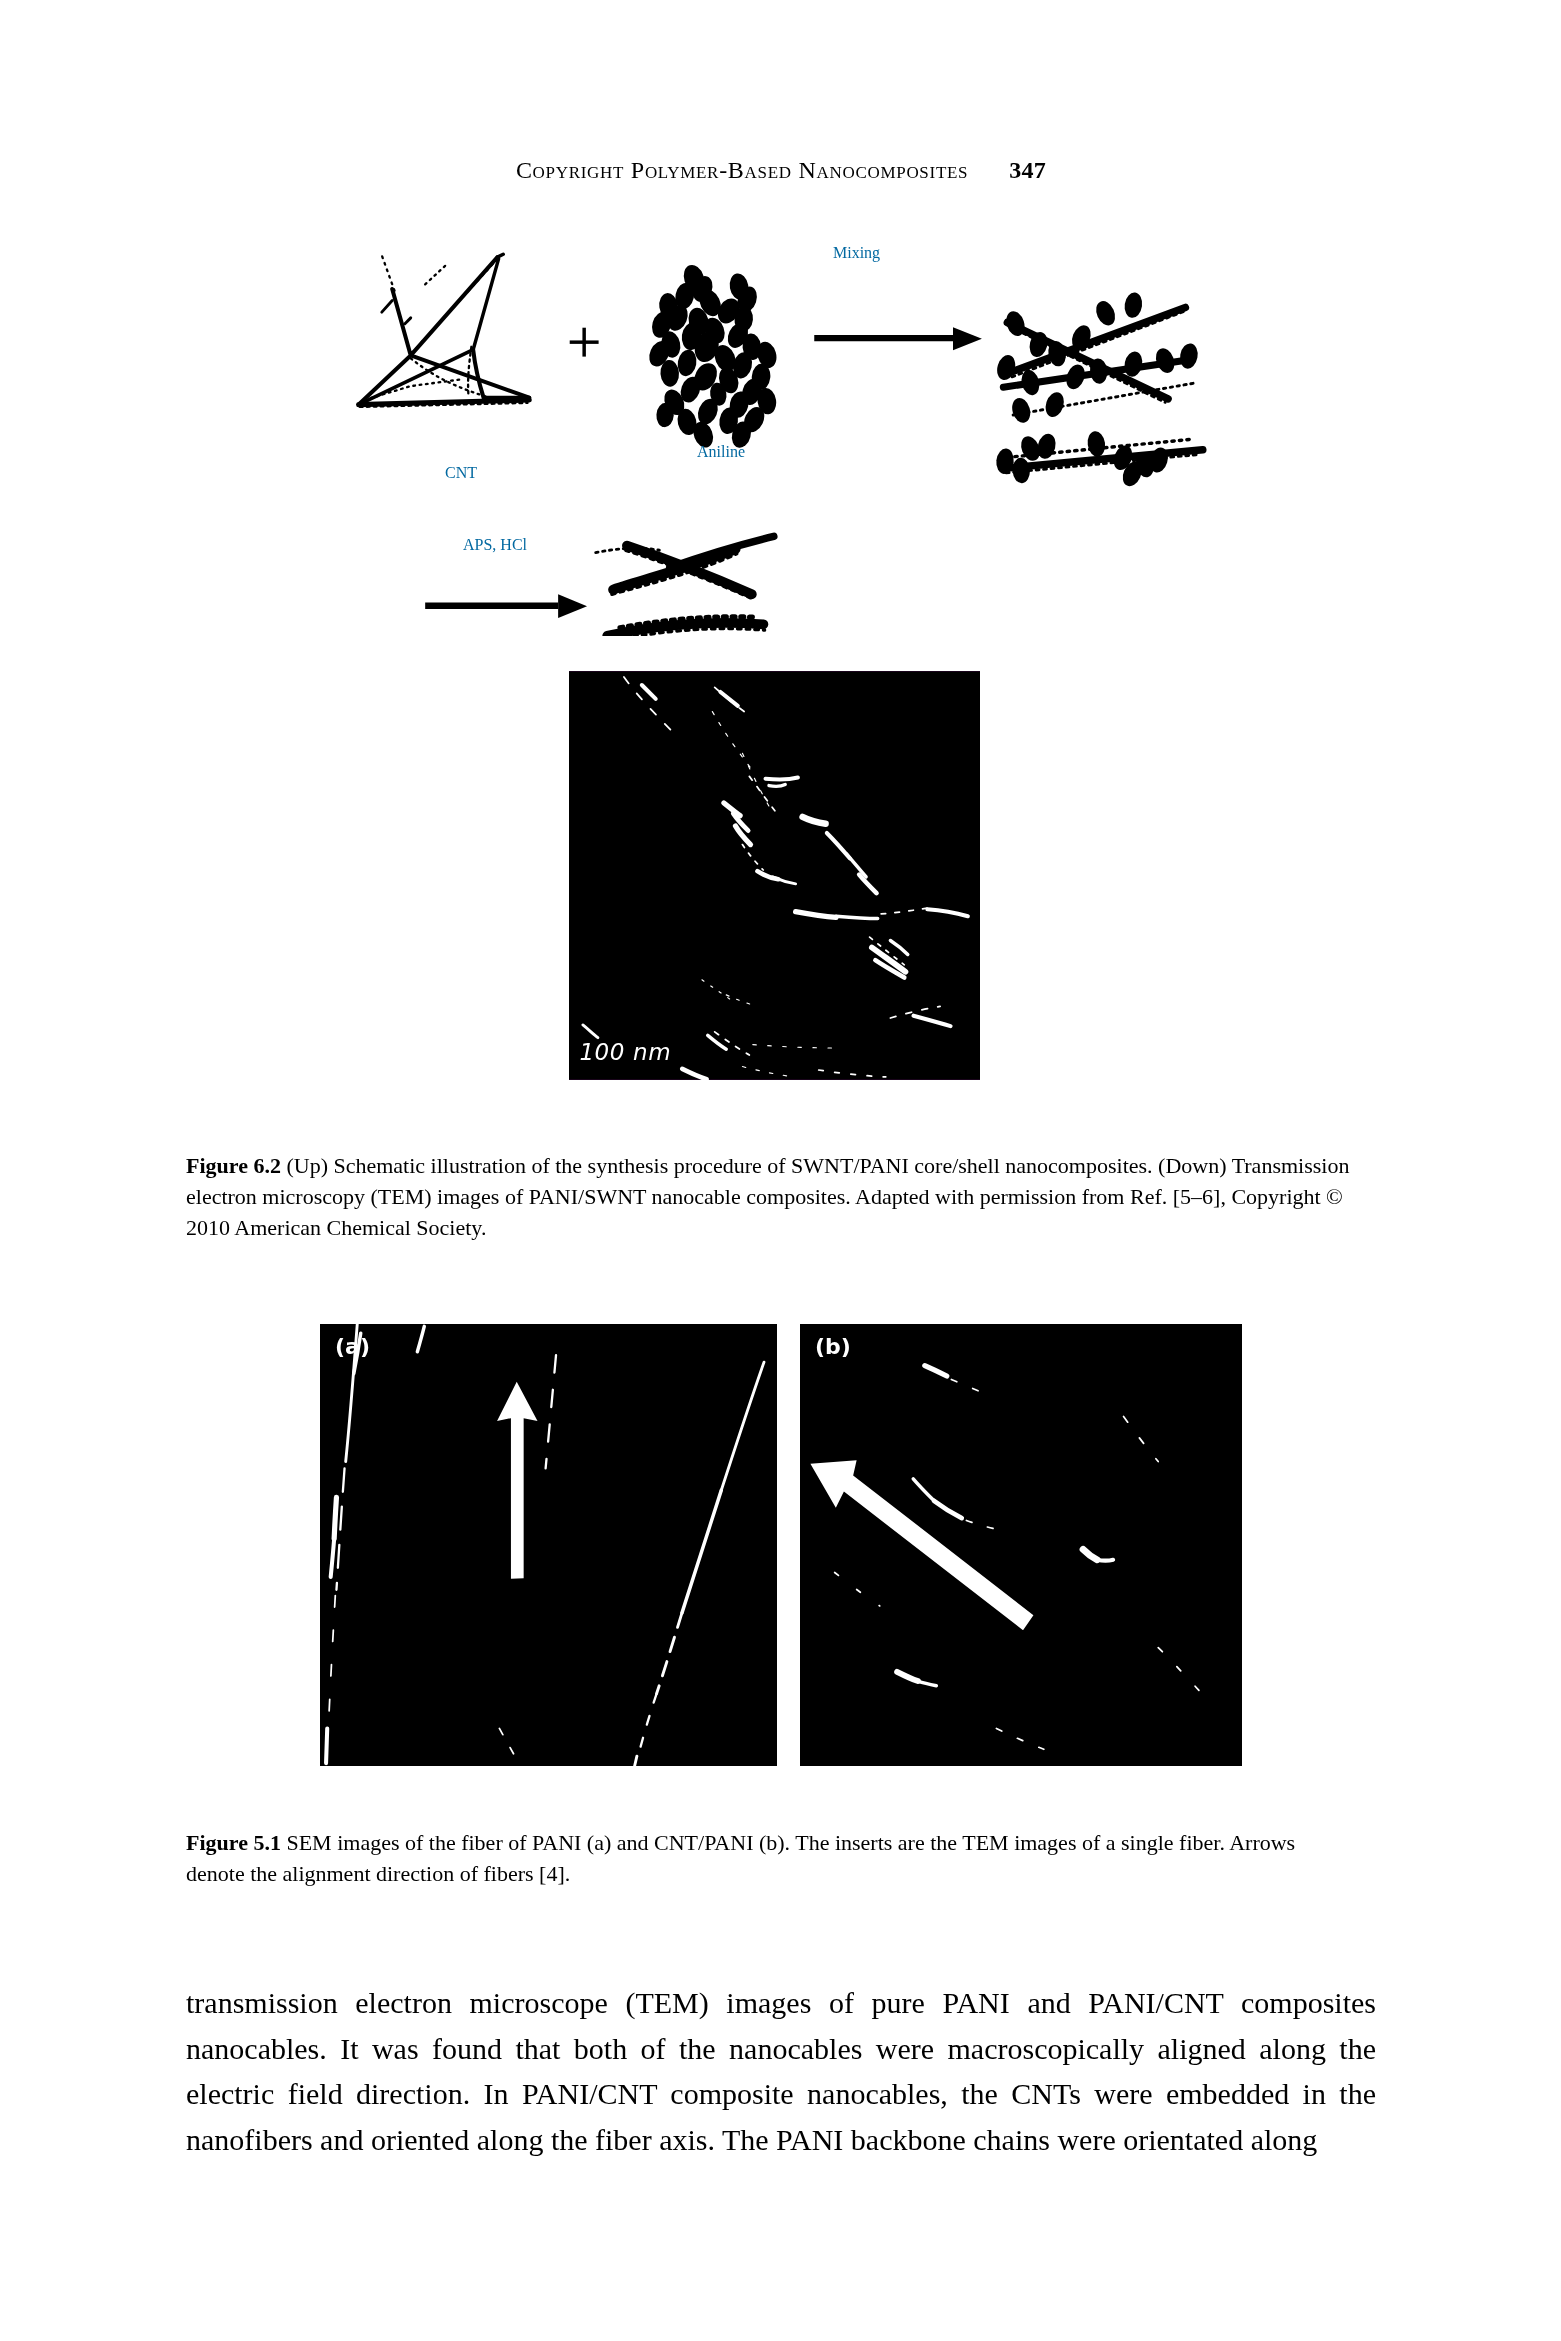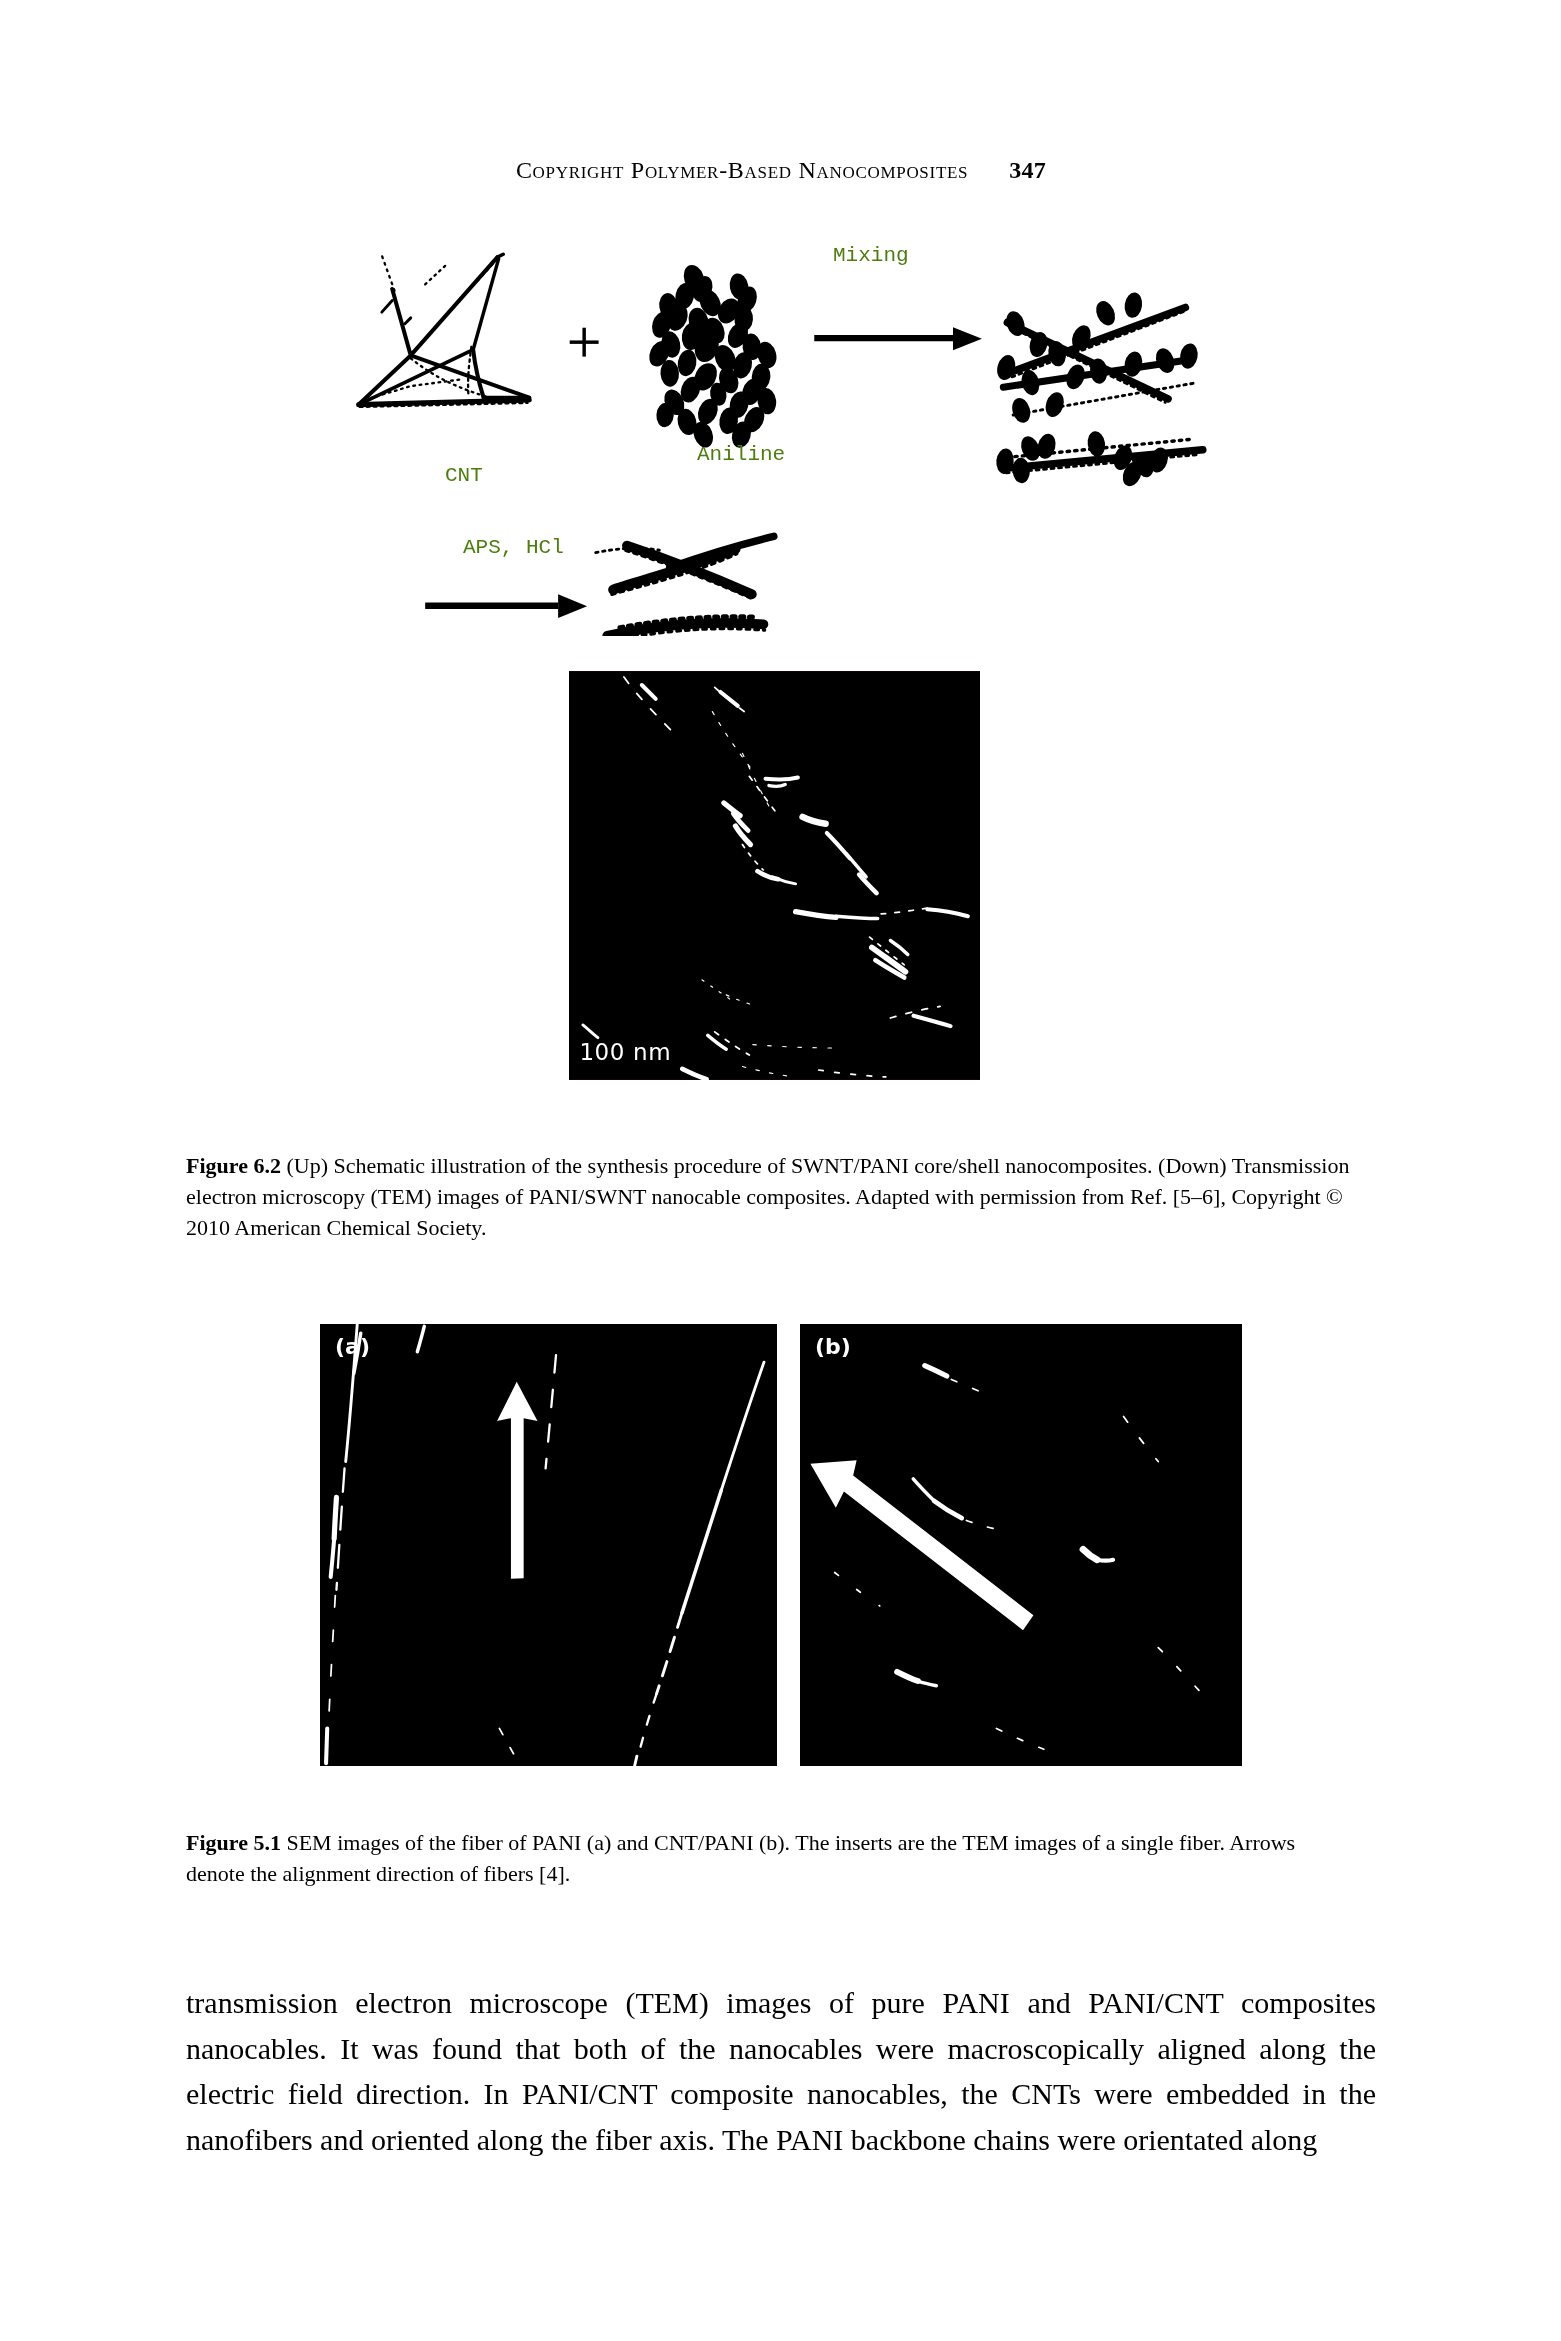--- a/index.html
+++ b/index.html
@@ -47,39 +47,40 @@
     position: absolute;
     left: 324px;
     top: 231px;
     width: 925px;
     height: 405px;
   }
   .schematic svg { display: block; }
 
   .sch-label {
     position: absolute;
-    font-family: Liberation Mono, monospace;
-    font-size: 21px;
-    color: #4d7c0f;
+    font-family: Liberation Serif, serif;
+    font-size: 16px;
+    color: #0369a1;
     white-space: nowrap;
   }
   .lbl-cnt   { left: 121px;  top: 212px; margin-top: 21px; }
   .lbl-anil  { left: 353px;  top: 212px; margin-left: 20px; }
   .lbl-mix   { left: 509px;  top: 12.7px;  }
   .lbl-aps   { left: 139px;  top: 305px; }
 
   
   .tem-image {
     position: absolute;
     left: 569px;
     top: 671px;
     width: 411px;
     height: 409px;
-    background: #7f1d1d;
+    background: #a21caf;
     overflow: hidden;
+    font-style: italic;
   }
   .tem-image svg { display: block; }
   .tem-scalebar-text {
     position: absolute;
     left: 10.4px;
     bottom: 16px;
     color: #ffffff;
     font-family: "DejaVu Sans", "Liberation Sans", sans-serif;
     font-size: 23px;
     letter-spacing: 0.6px;

